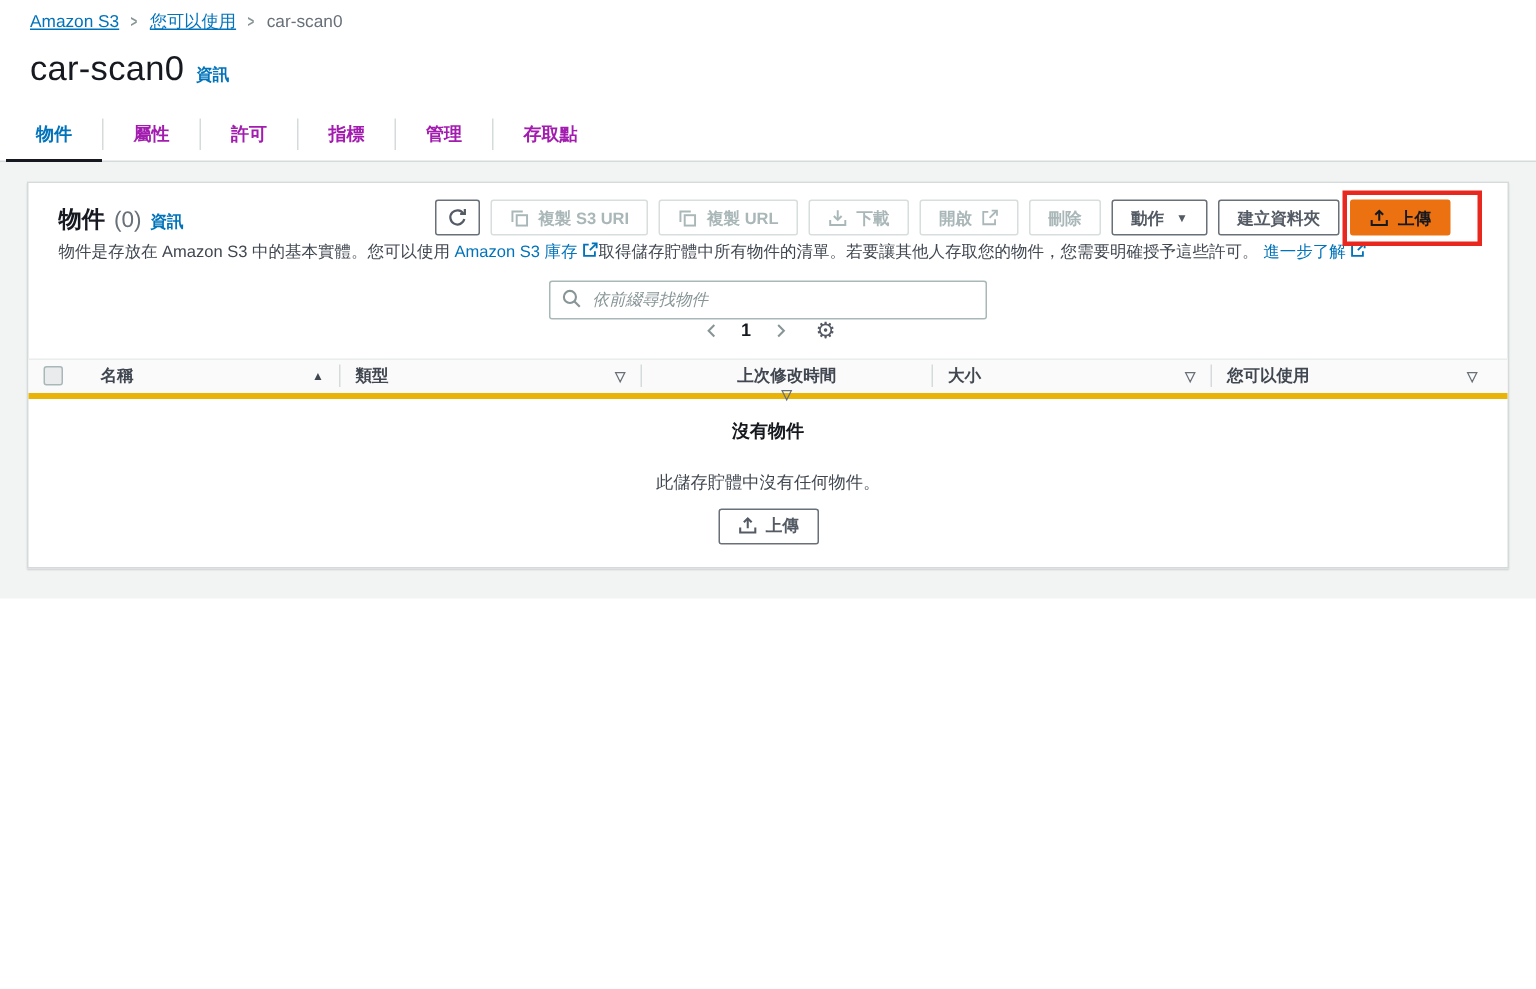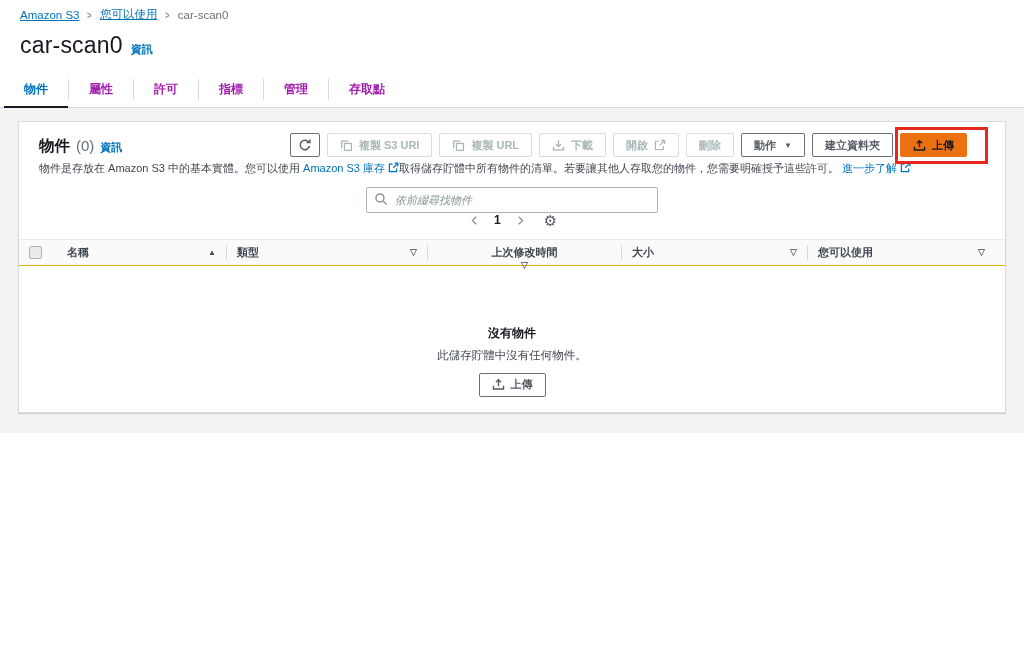--- a/index.html
+++ b/index.html
@@ -53,35 +53,35 @@
                       font-size:11px; font-style:italic; color:#414750; font-family:inherit; background:#fff; }
   .search-box input::placeholder { color:#879596; font-style:italic; }
   .search-icon { position:absolute; left:8px; top:5px; color:#879596; }
   .pagination { display:flex; align-items:center; gap:12px; }
   .page-chevron { background:none; border:none; color:#879596; cursor:pointer; display:flex; padding:2px; }
   .page-number { font-size:12px; font-weight:700; color:#16191f; cursor:pointer; }
   .gear-btn { background:none; border:none; color:#545b64; font-size:15px; cursor:pointer; margin-left:4px; line-height:1; }
 
   
   .table-header { margin-top:11px; display:flex; align-items:center; background:#fafafa;
-                  border-top:1px solid #eaeded; border-bottom:1px solid #eab308; height:27px; padding:0 10px;
+                  border-top:1px solid #eaeded; border-bottom:4px solid #eab308; height:27px; padding:0 10px;
                   font-size:11px; font-weight:700; color:#414750; }
   .col-checkbox { width:28px; display:flex; align-items:center; }
   .checkbox { width:13px; height:13px; border:1px solid #aab7b8; border-radius:2px; background:#e9ebed; }
   .col { display:flex; align-items:center; justify-content:space-between; padding:0 10px; height:15px; cursor:pointer; }
   .col:not(.last) { border-right:1px solid #d5dbdb; }
   .col-name { width:170px; } .col-type { width:201px; } .col-modified { width:194px;flex-direction:column; } .col-size { width:186px; }
   .col-class { flex:1; }
   .sort-asc { font-size:8px; color:#414750; }
   .filter-caret { font-size:9px; color:#687078; }
 
   
   .empty { text-align:center; padding:13px 0 15px; }
-  .empty-title { font-size:12px; font-weight:700; color:#16191f;margin-top:46px; }
-  .empty-msg { font-size:11.5px; color:#414750; margin-top:6px; }
+  .empty-title { font-size:12px; font-weight:700; color:#16191f; }
+  .empty-msg { font-size:11.5px; color:#414750; margin-top:18px; }
   .empty .btn { margin-top:10px; }
 </style>
 </head>
 <body>
 
 <div class="screen">
 
   <div class="top">
     <div class="breadcrumb">
       <a>Amazon S3</a>

